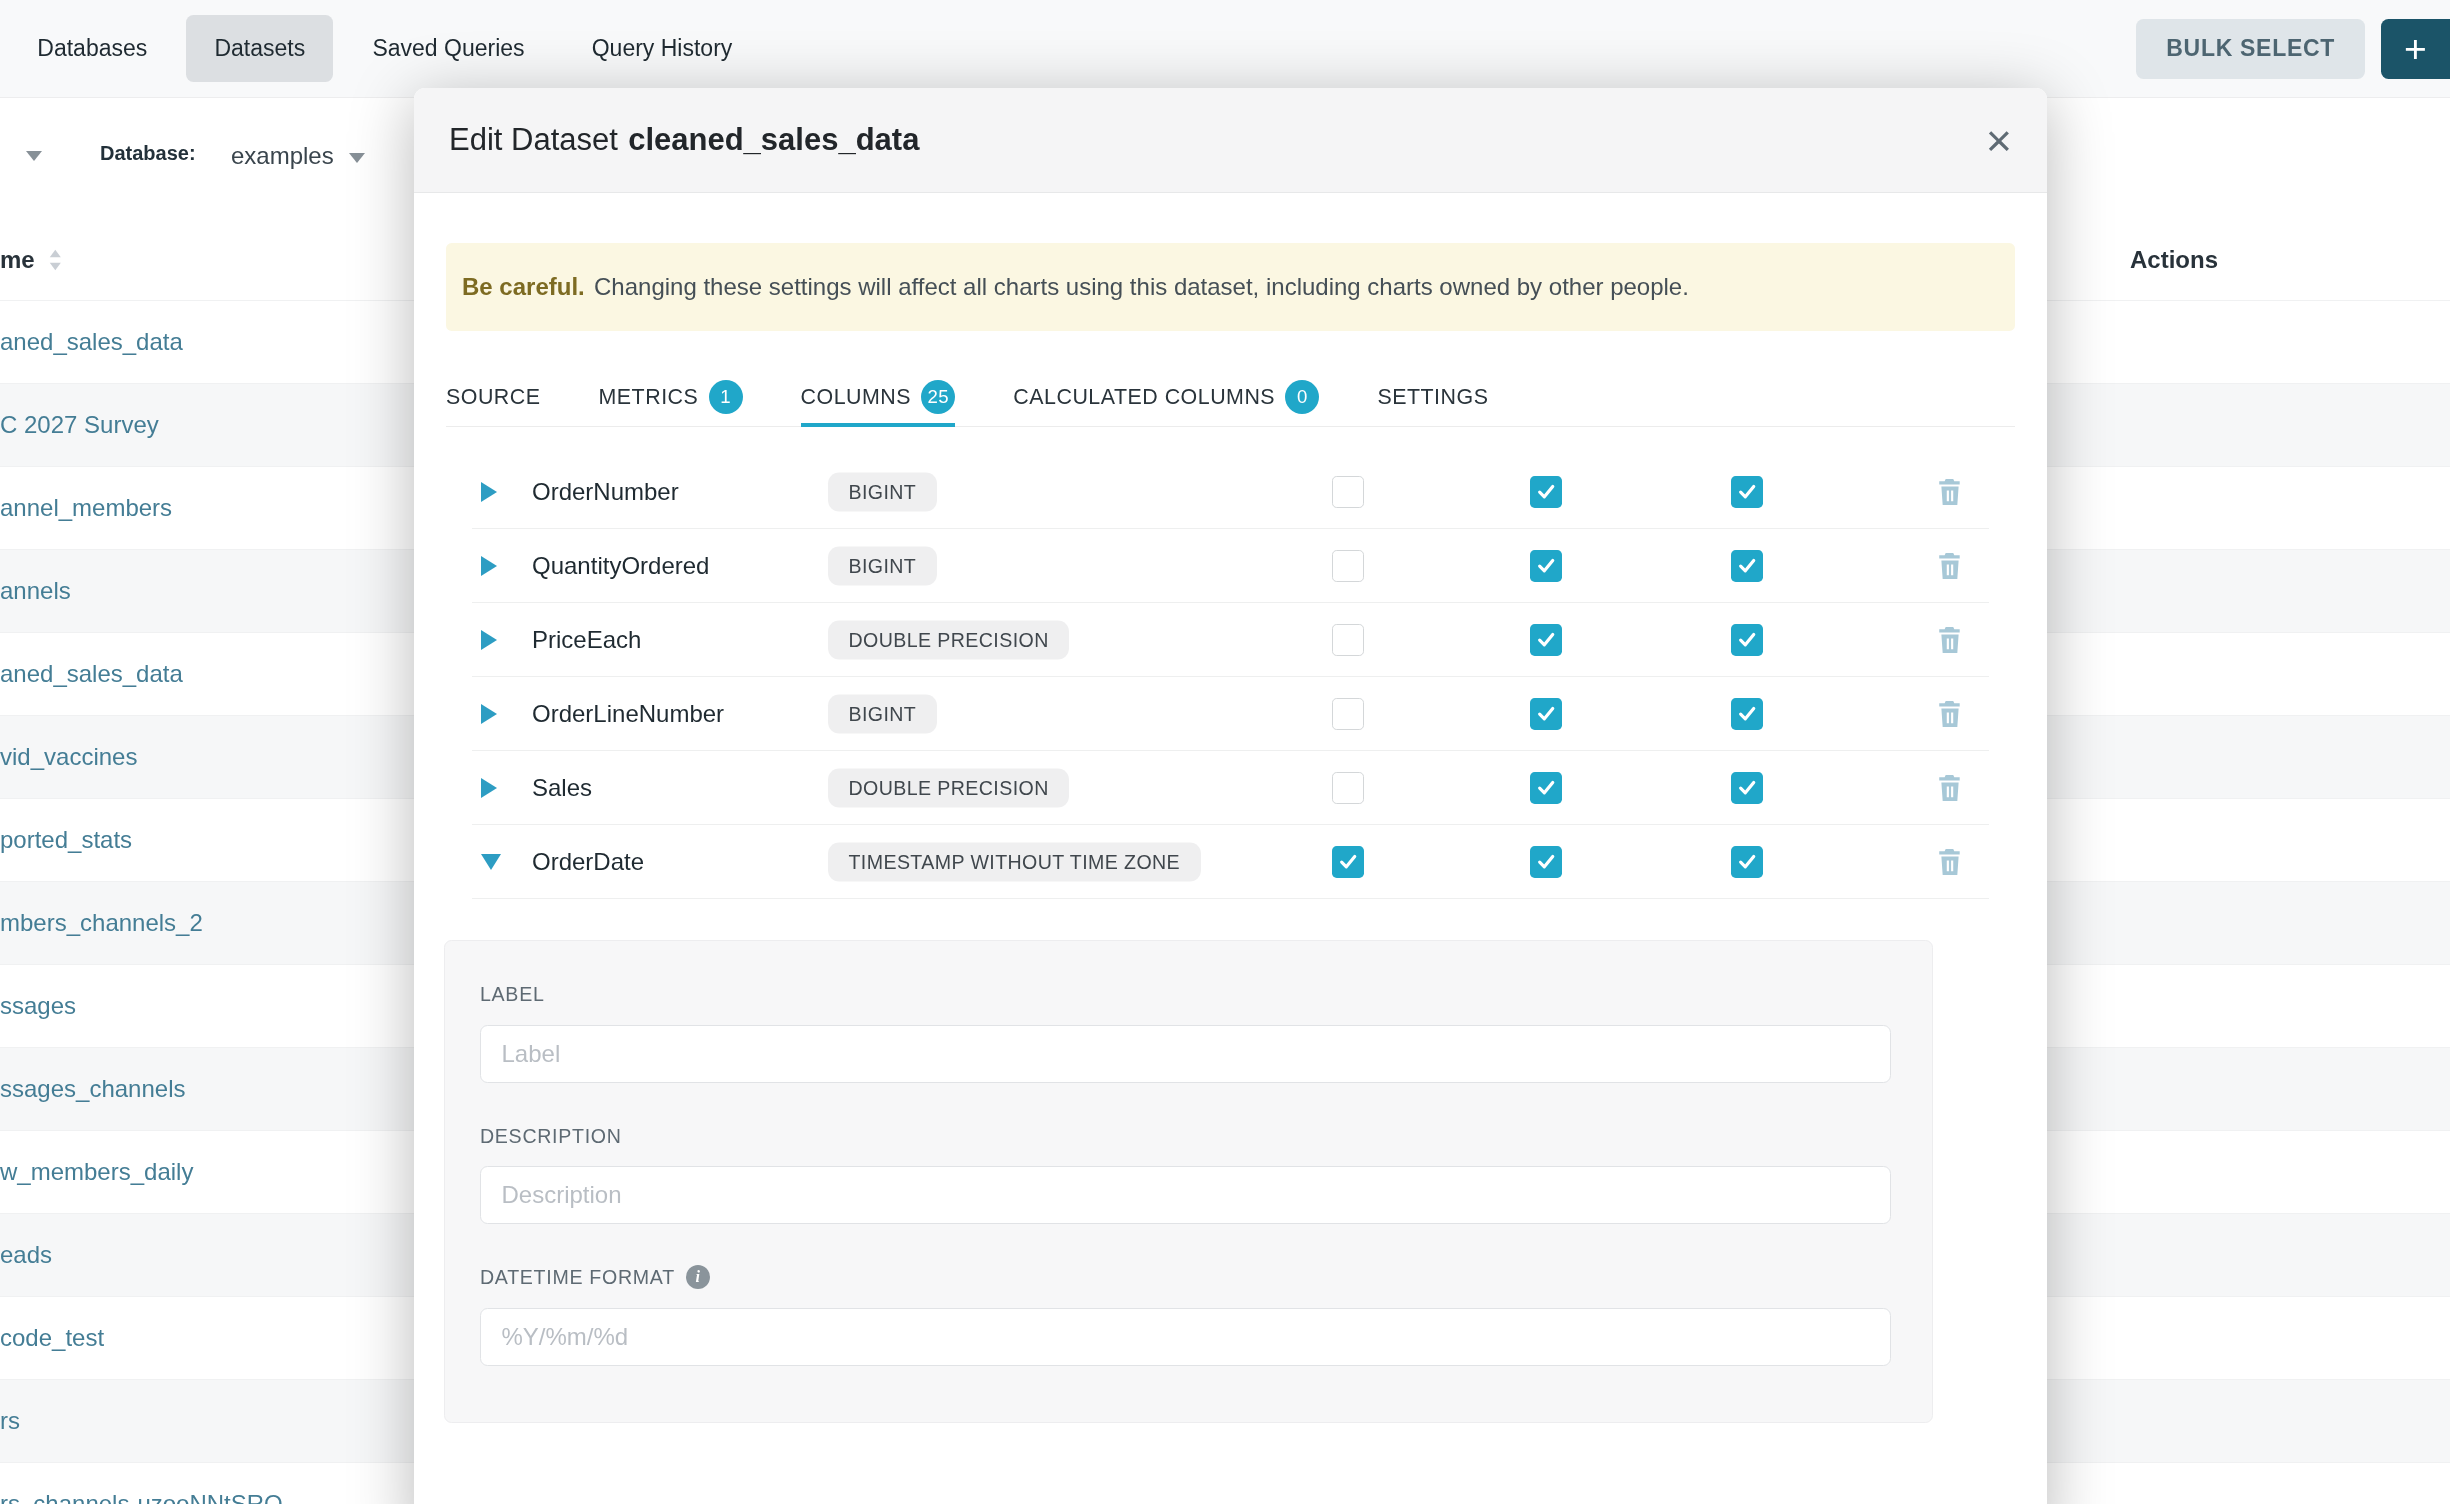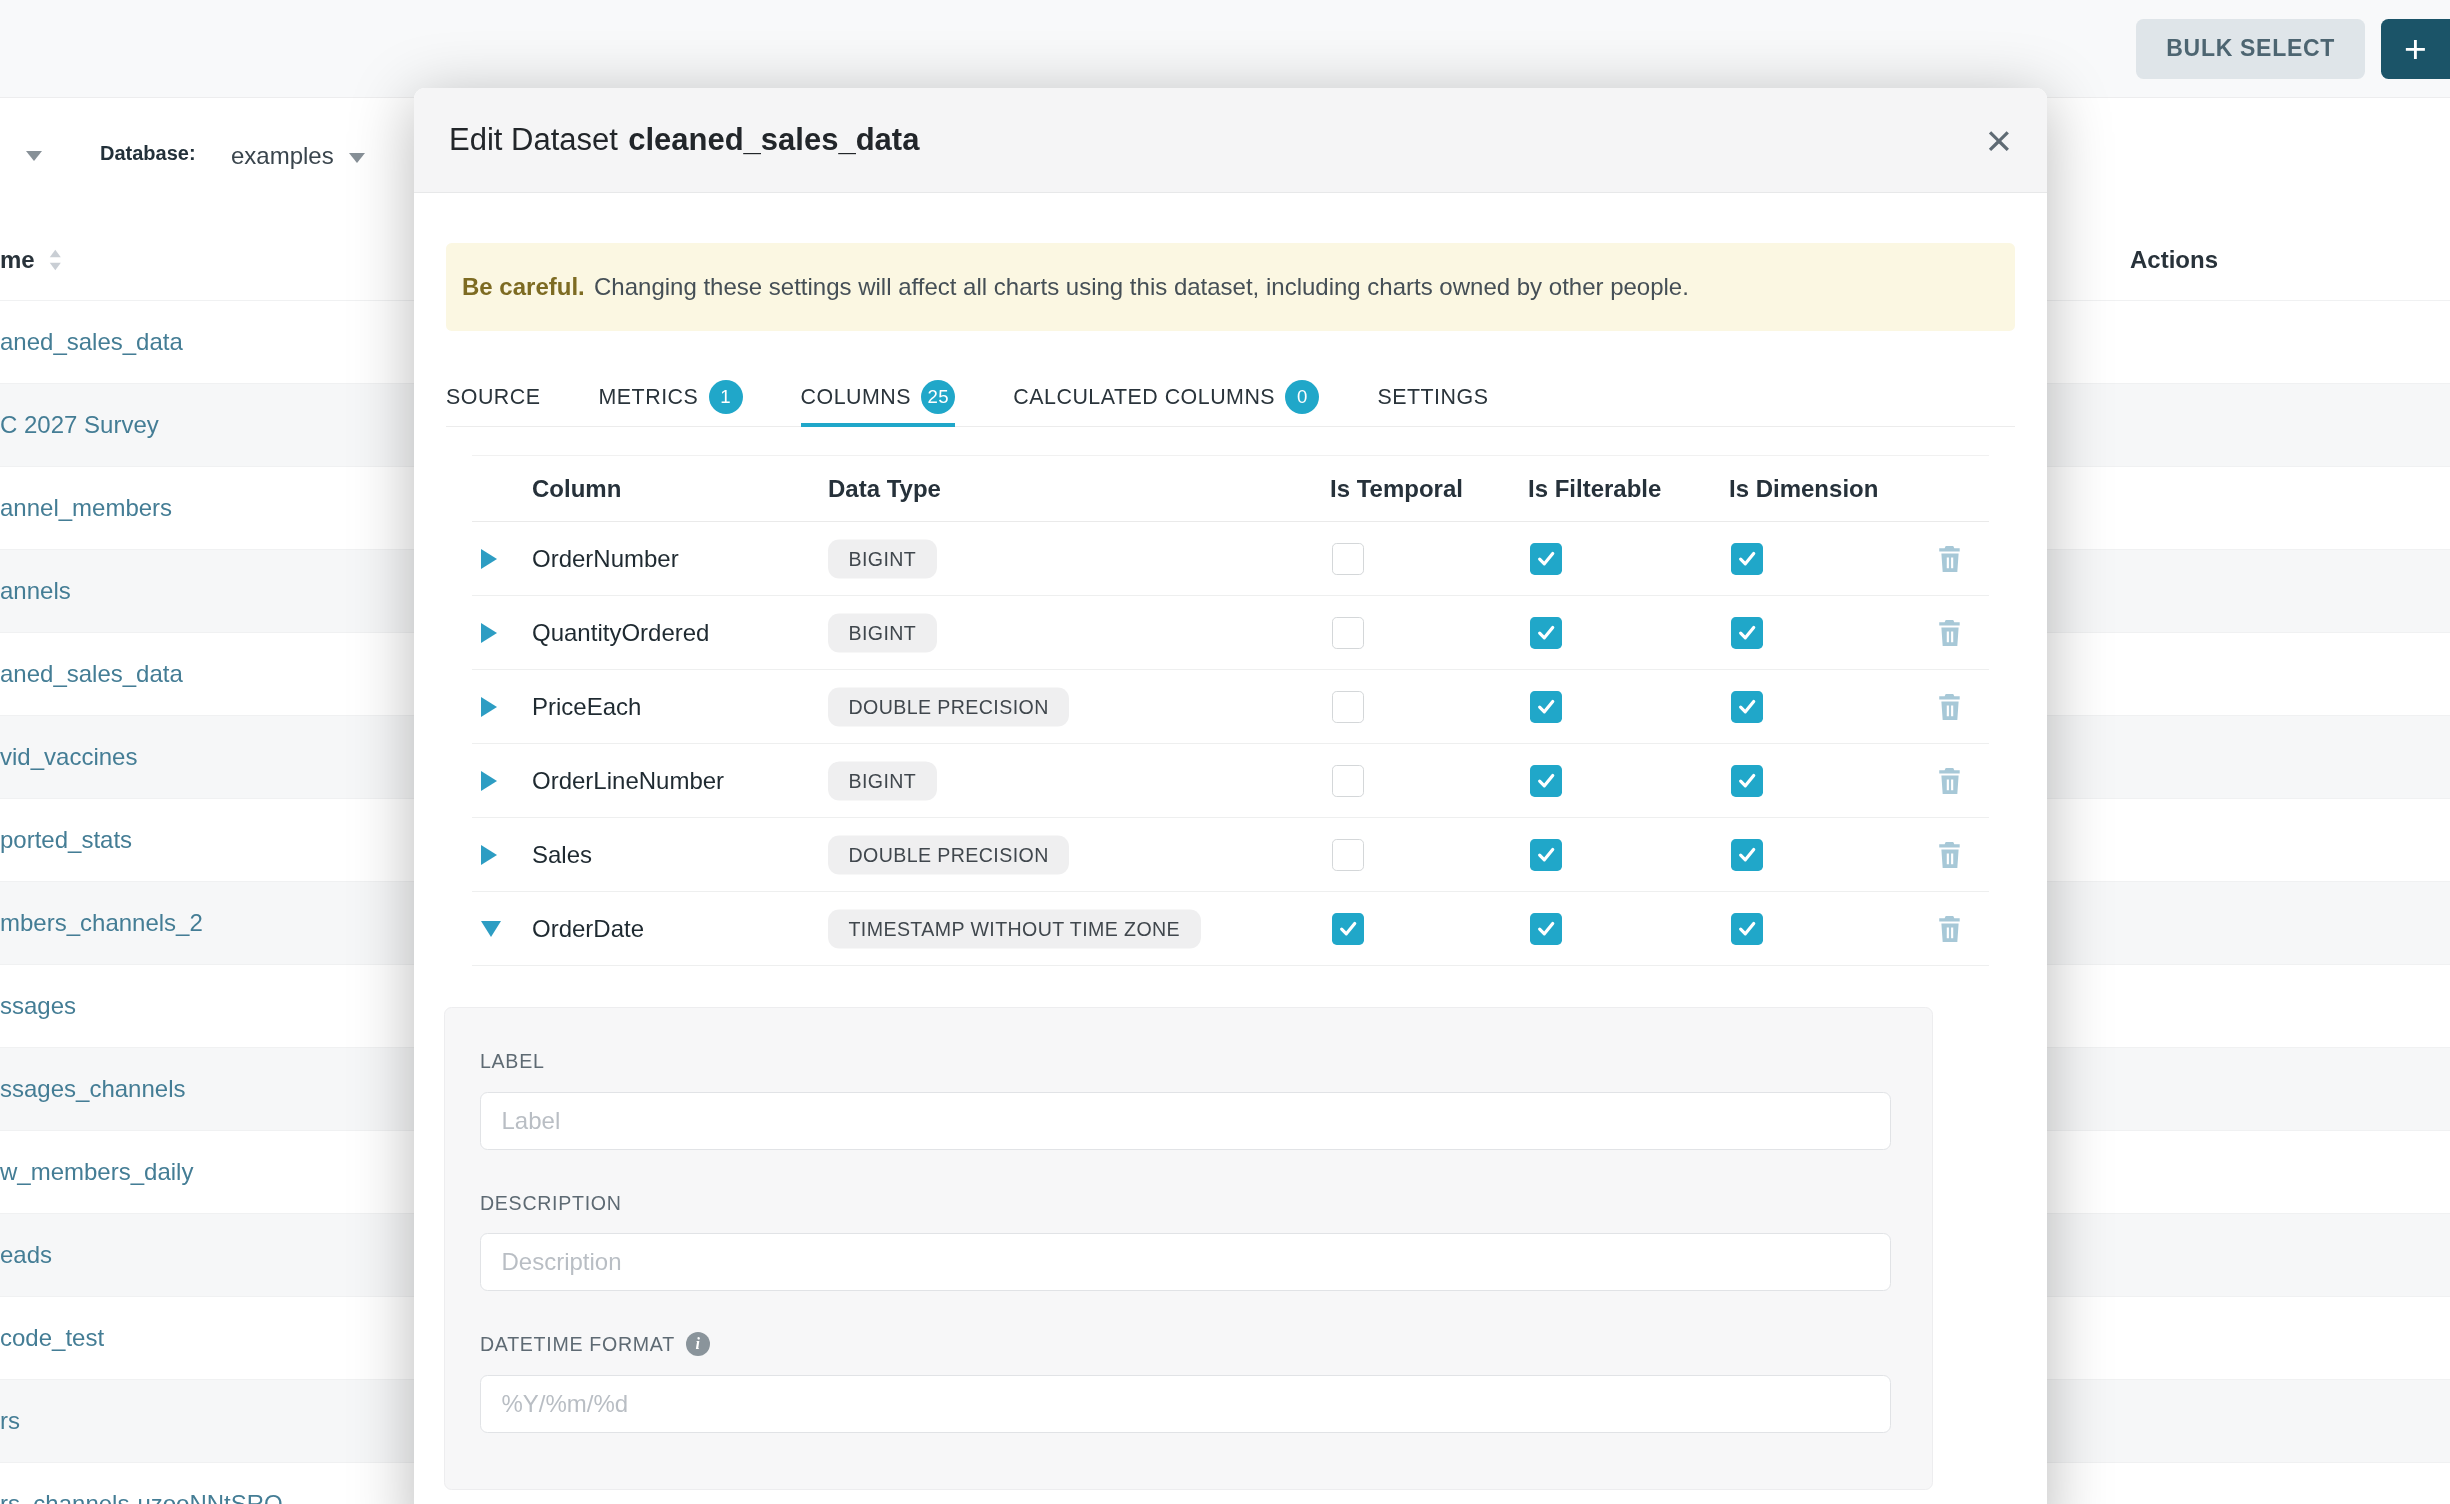--- a/index.html
+++ b/index.html
@@ -97,20 +97,26 @@
   .f-input::placeholder{color:#b9bec4}
   .info-icon{width:24px;height:24px;border-radius:50%;background:#8a949b;color:#fff;font-size:16px;
     display:inline-flex;align-items:center;justify-content:center;margin-left:11.2px;
     font-style:italic;font-family:"Liberation Serif",serif;font-weight:700;cursor:pointer}
 </style>
 </head>
 <body style="--accent: #20A7C9; --warning-bg: #FBF7E2; --link: #447D95;">
 
 <div>
   <div class="topnav">
+    <div class="nav-items">
+        <div class="nav-item">Databases</div>
+        <div class="nav-item active">Datasets</div>
+        <div class="nav-item">Saved Queries</div>
+        <div class="nav-item">Query History</div>
+      </div>
     <div class="nav-right">
       <div class="bulk-btn">BULK SELECT</div>
       <div class="plus-btn">+</div>
     </div>
   </div>
 
   <span class="caret-g filter-caret"></span>
   <div class="db-label">Database:</div>
   <div class="db-value">
     <span>examples</span>
@@ -204,27 +210,20 @@
       <div class="tab">
         <span>CALCULATED COLUMNS</span>
         <span class="badge">0</span>
       </div>
       <div class="tab">
         <span>SETTINGS</span>
       </div>
     </div>
 
   <div class="cols-table">
-    <div class="cols-header">
-      <div class="th c-name">Column</div>
-      <div class="th c-type">Data Type</div>
-      <div class="th c-temporal">Is Temporal</div>
-      <div class="th c-filterable">Is Filterable</div>
-      <div class="th c-dimension">Is Dimension</div>
-    </div>
     <div>
         <div class="col-row">
           <div class="caret right"></div>
           <div class="cell-name">OrderNumber</div>
           <div class="pill">BIGINT</div>
           <div class="checkbox unchecked pos-t"></div>
           <div class="checkbox checked pos-f">
             <svg viewBox="0 0 24 24" width="22.4" height="22.4">
               <polyline points="5,13 10,18 19,7" fill="none" stroke="#fff" stroke-width="3.4" stroke-linecap="round" stroke-linejoin="round"></polyline>
             </svg>

